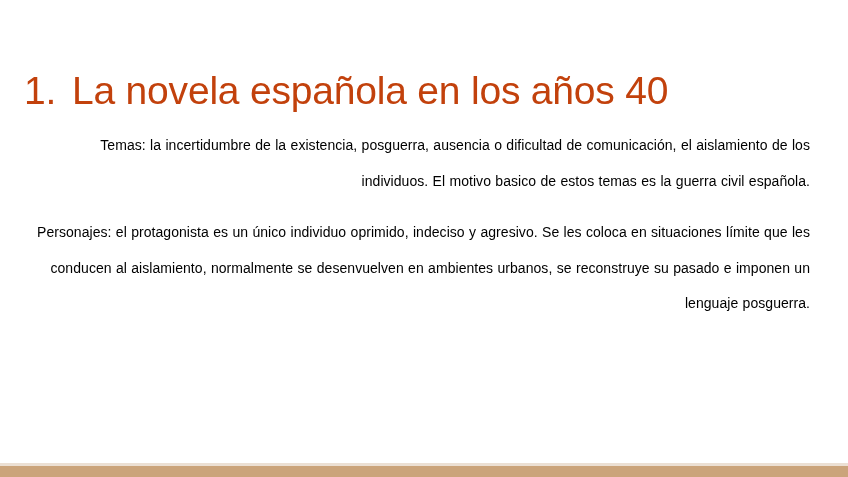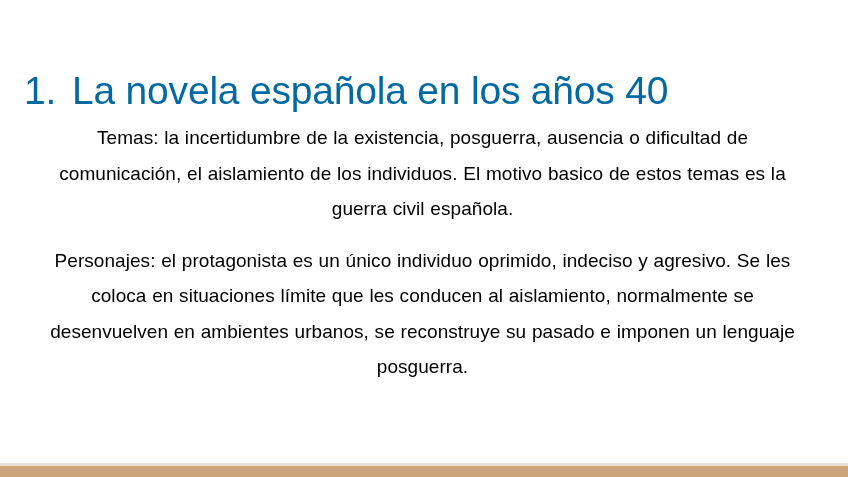--- a/index.html
+++ b/index.html
@@ -26,42 +26,42 @@
 
   
   .slide-title {
     position: absolute;
     left: 24px;
     top: 42px;
     width: 800px;
     font-size: 39px;
     line-height: 46px;
     font-weight: 400;
-    color: #0369a1;
+    color: #c2410c;
     letter-spacing: -0.2px;
     white-space: nowrap;
   }
   .slide-title .num {
     display: inline-block;
     min-width: 48px;
   }
 
   
   .body-block {
     position: absolute;
     left: 35px;
     top: 120px;
     width: 775px;
   }
   .para {
-    font-size: 19px;
+    font-size: 14px;
     line-height: 35.5px;
     color: #000000;
-    margin: 0 0 16px 0;
-    text-align: center;
+    margin: 8px 0 16px 0;
+    text-align: right;
     letter-spacing: 0.05px;
     word-spacing: 0.4px;
   }
   .para:last-child {
     margin-bottom: 0;
   }
 
   
   .footer-hairline {
     position: absolute;

